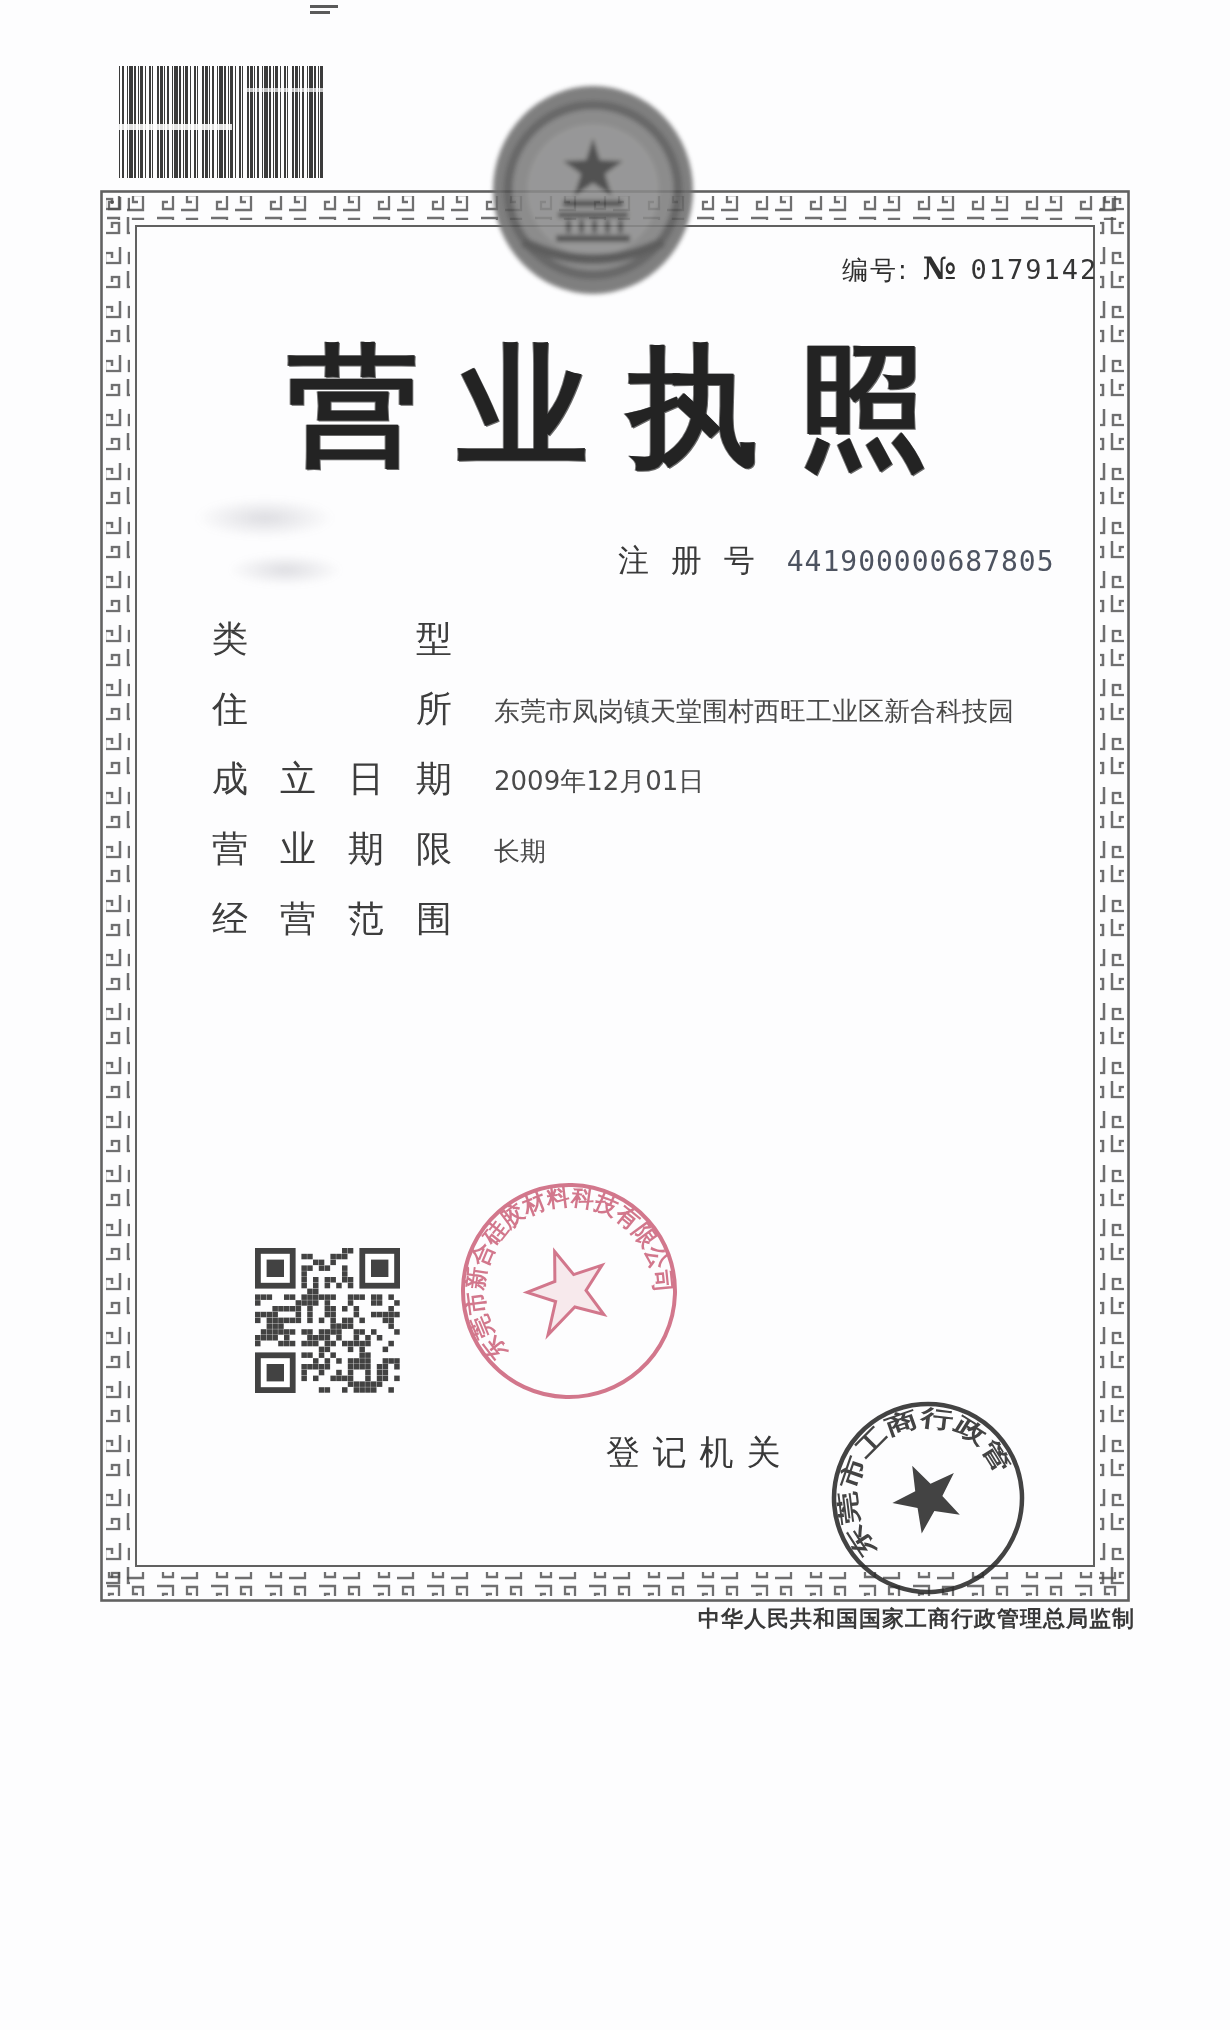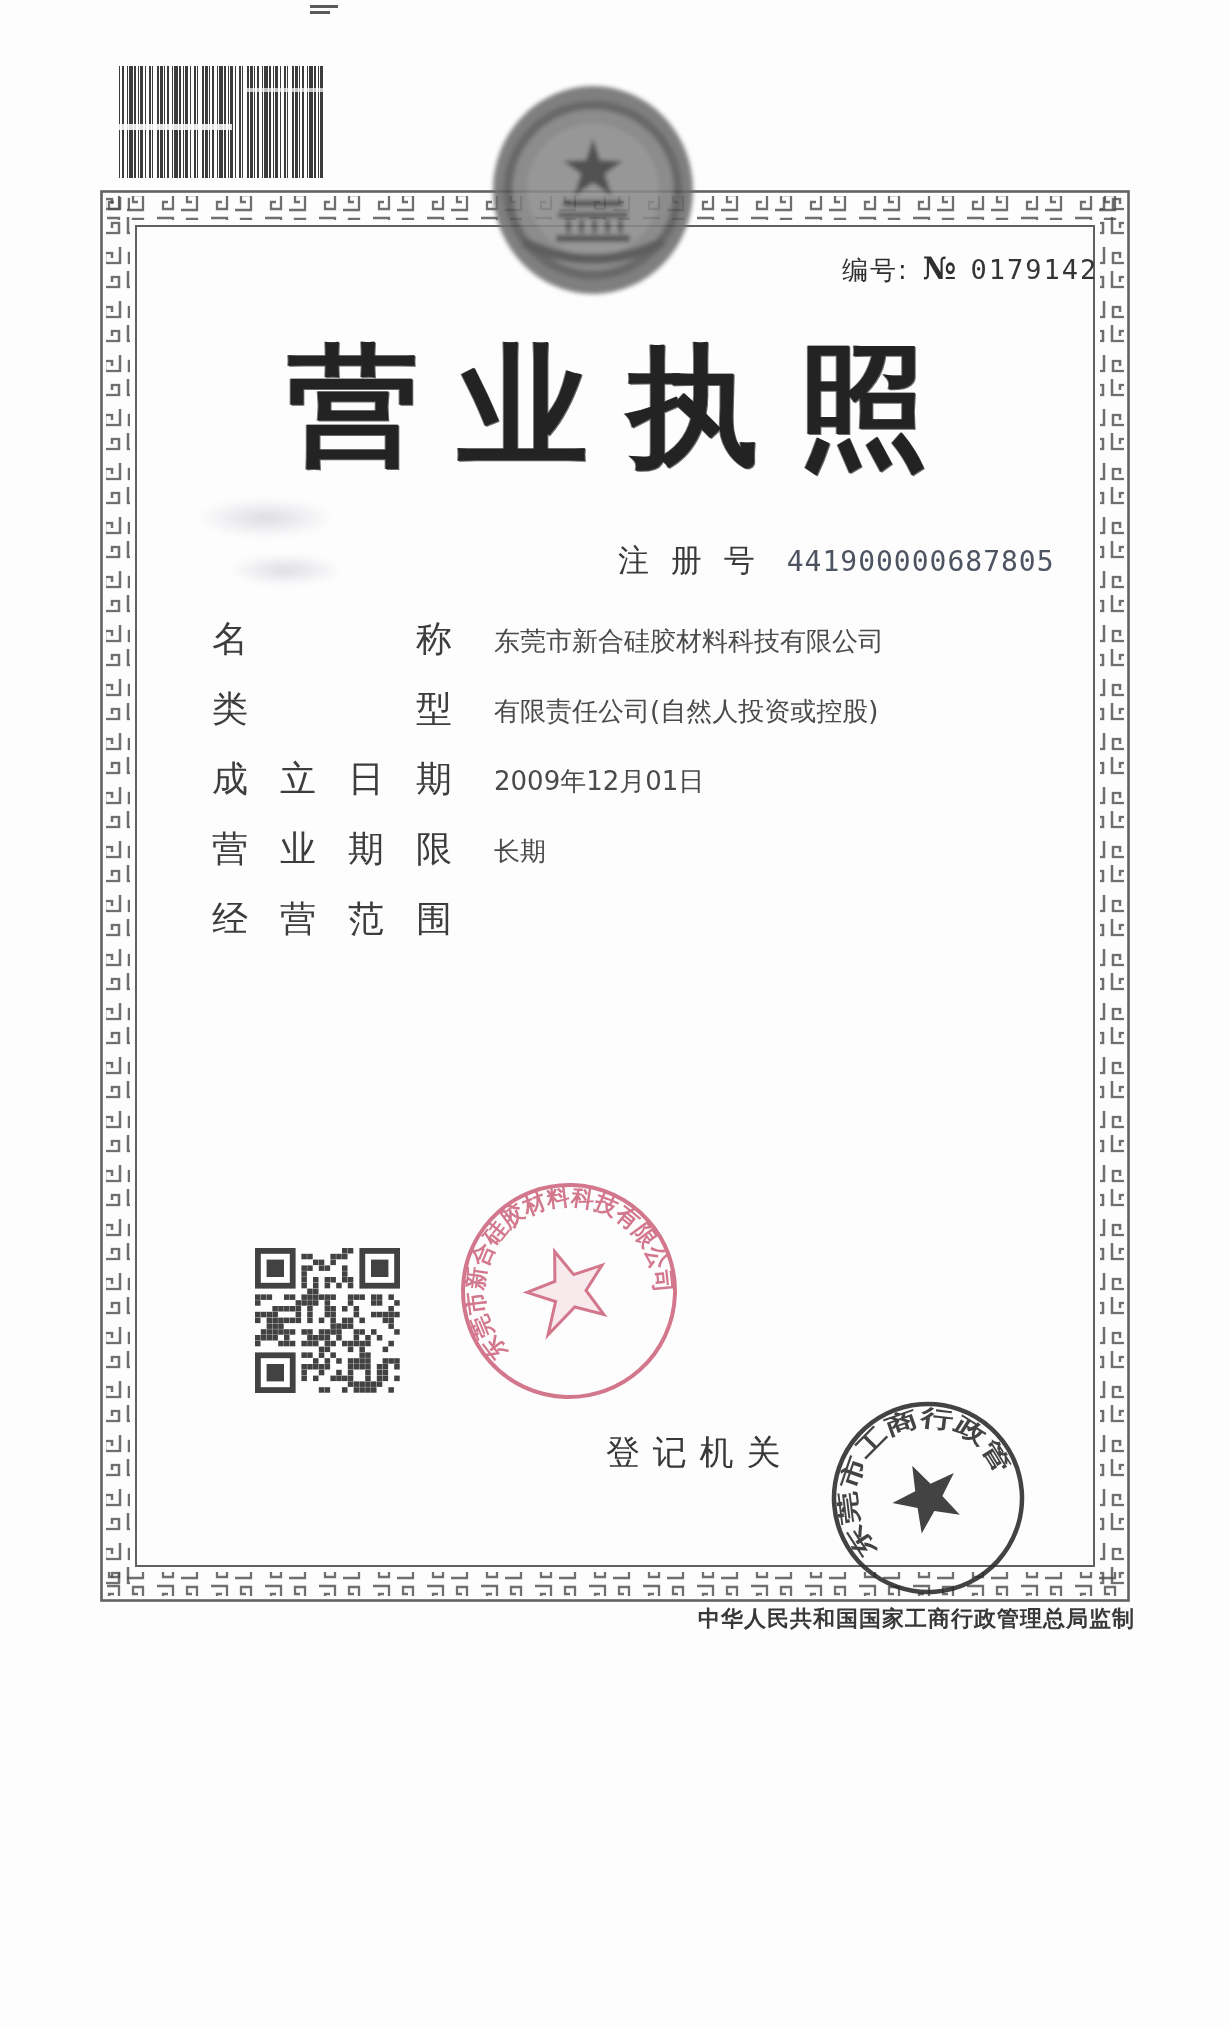--- a/index.html
+++ b/index.html
@@ -230,26 +230,25 @@
   <div class="abs regno">
     <span class="lbl">注 册 号</span>
     <span class="val">441900000687805</span>
   </div>
 
   <div class="abs smudge sm1"></div>
   <div class="abs smudge sm2"></div>
 
   <div class="abs fields">
     <div class="frow">
-      <div class="flabel">名 称</div>
-      <div class="fvalue">东莞市新合硅胶材料科技有限公司</div>
+      <div class="flabel">类 型</div>
     </div>
     <div class="frow">
-      <div class="flabel">类 型</div>
-      <div class="fvalue">有限责任公司(自然人投资或控股)</div>
+      <div class="flabel">住 所</div>
+      <div class="fvalue">东莞市凤岗镇天堂围村西旺工业区新合科技园</div>
     </div>
     <div class="frow">
       <div class="flabel">成 立 日 期</div>
       <div class="fvalue">2009年12月01日</div>
     </div>
     <div class="frow">
       <div class="flabel">营 业 期 限</div>
       <div class="fvalue">长期</div>
     </div>
     <div class="frow tall">

